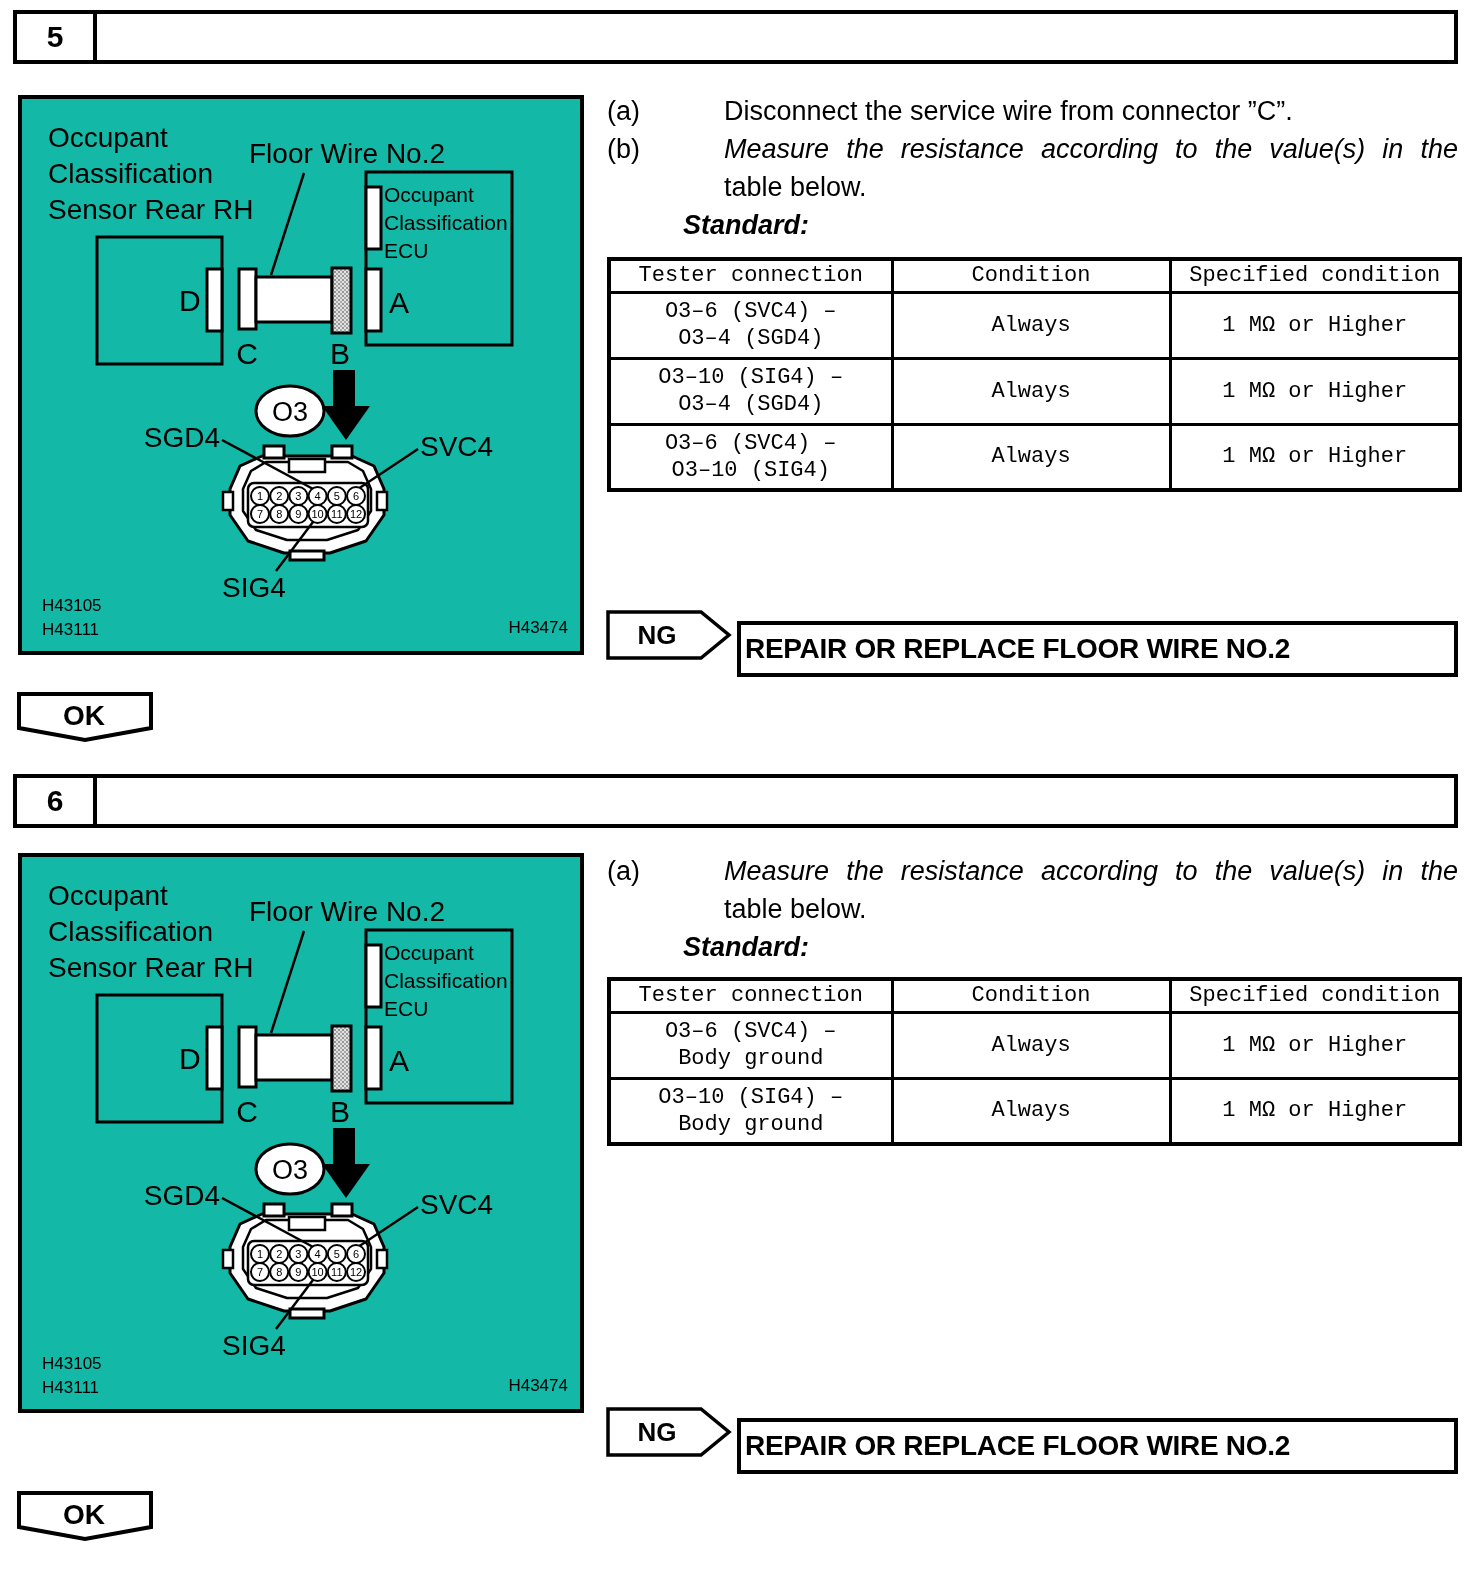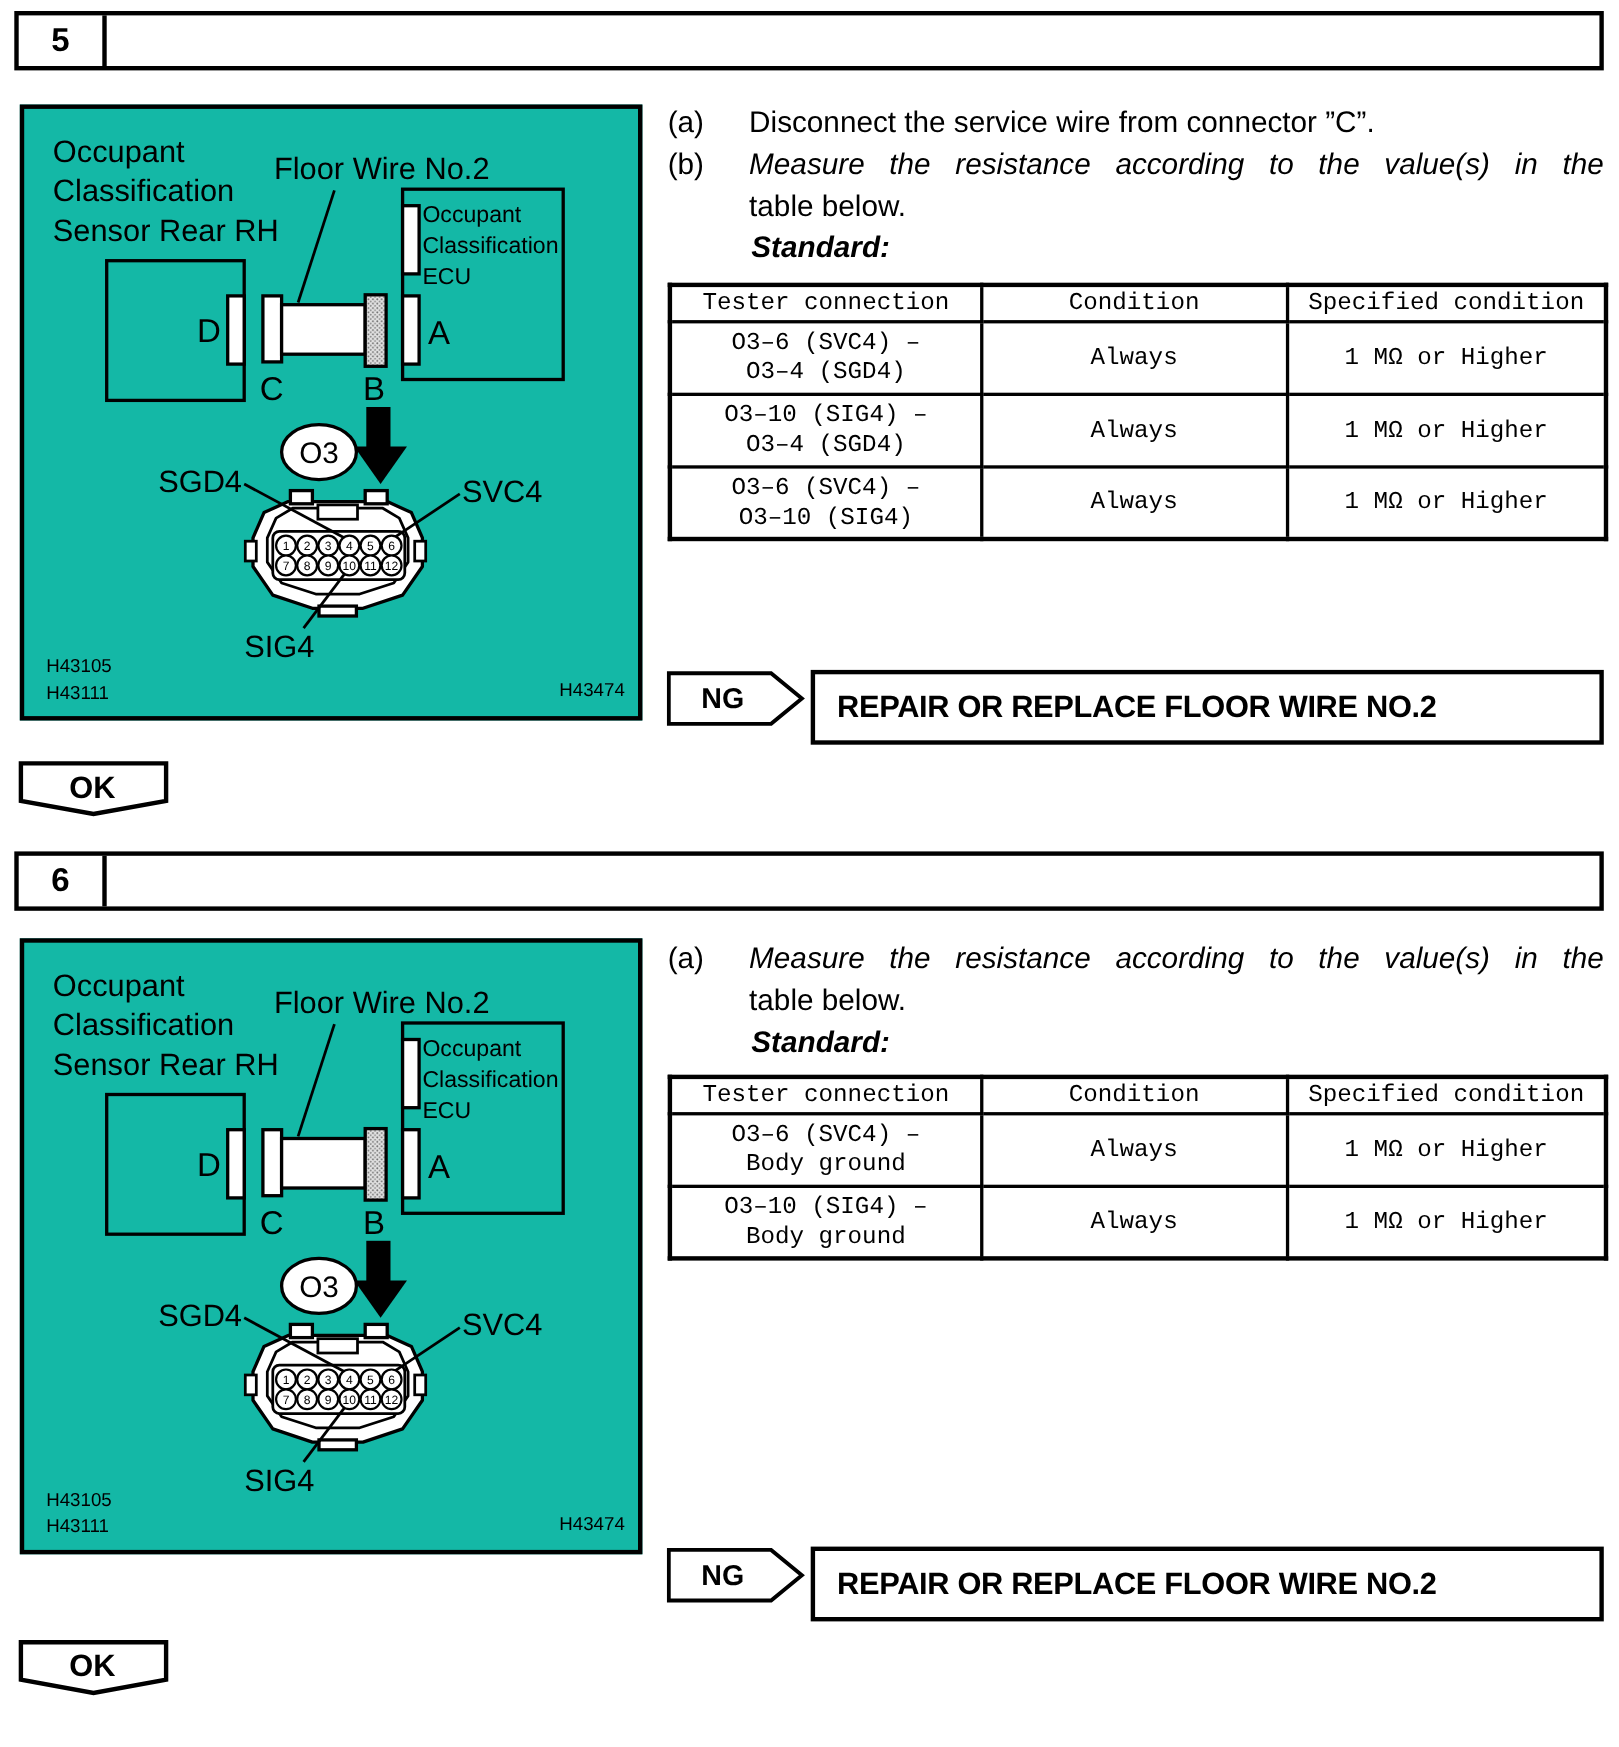--- a/index.html
+++ b/index.html
@@ -40,42 +40,42 @@
   .pin-circle { fill:#fff; stroke:#000; stroke-width:2; }
   .ln { stroke:#000; stroke-width:2.5; fill:none; }
   .shape { stroke:#000; stroke-width:3; fill:none; }
   .shape-w { stroke:#000; stroke-width:3; fill:#fff; }
   .shape-thin { stroke:#000; stroke-width:2.5; fill:#fff; }
 
   
   .instr-col { width:851px; }
   .instr-row { position:relative; font-size:27px; line-height:38px; }
   .instr-label { position:absolute; left:0; top:0; }
-  .instr-text { margin-left:74px; }
+  .instr-text { margin-left:117px; }
   .jline { text-align:justify; text-align-last:justify;font-style:italic; }
   .standard { margin-left:76px; font-size:27px; line-height:38px; font-weight:bold;font-style:italic; }
 
   
   .spec-table {
     border-collapse:collapse; table-layout:fixed; width:851px;
     border:4px solid #000; background:#fff;font-family:Liberation Mono, monospace;
   }
   .spec-table th, .spec-table td {
     border:3px solid #000; text-align:center; vertical-align:middle;
     font-size:22px; font-weight:normal; padding:0;
   }
   .spec-table th { height:33px; }
   .spec-table td { height:66px; }
   .conn-line { line-height:27px; }
 
   
   .ng-action-box {
-    width:721px; height:68px; border:4px solid #000; background:#fff;
-    display:flex; align-items:center; padding-left:20px;
-    font-size:28px; font-weight:bold; white-space:nowrap; letter-spacing:-0.3px;
+    width:721px; height:56px; border:4px solid #000; background:#fff;
+    display:flex; align-items:center; padding-left:4px;
+    font-size:28px; font-weight:bold; white-space:nowrap; letter-spacing:-0.3px;margin-top:12px;
   }
   .flag-text { font-size:26px; font-weight:bold; text-anchor:middle; font-family:"Liberation Sans",sans-serif; fill:#000; }
   .ok-text { font-size:28px; font-weight:bold; text-anchor:middle; font-family:"Liberation Sans",sans-serif; fill:#000; }
 </style>
 </head>
 <body>
 
 <div class="step-header abs" style="left:13px;top:10px;">
   <div class="step-number">5</div>
 </div>

